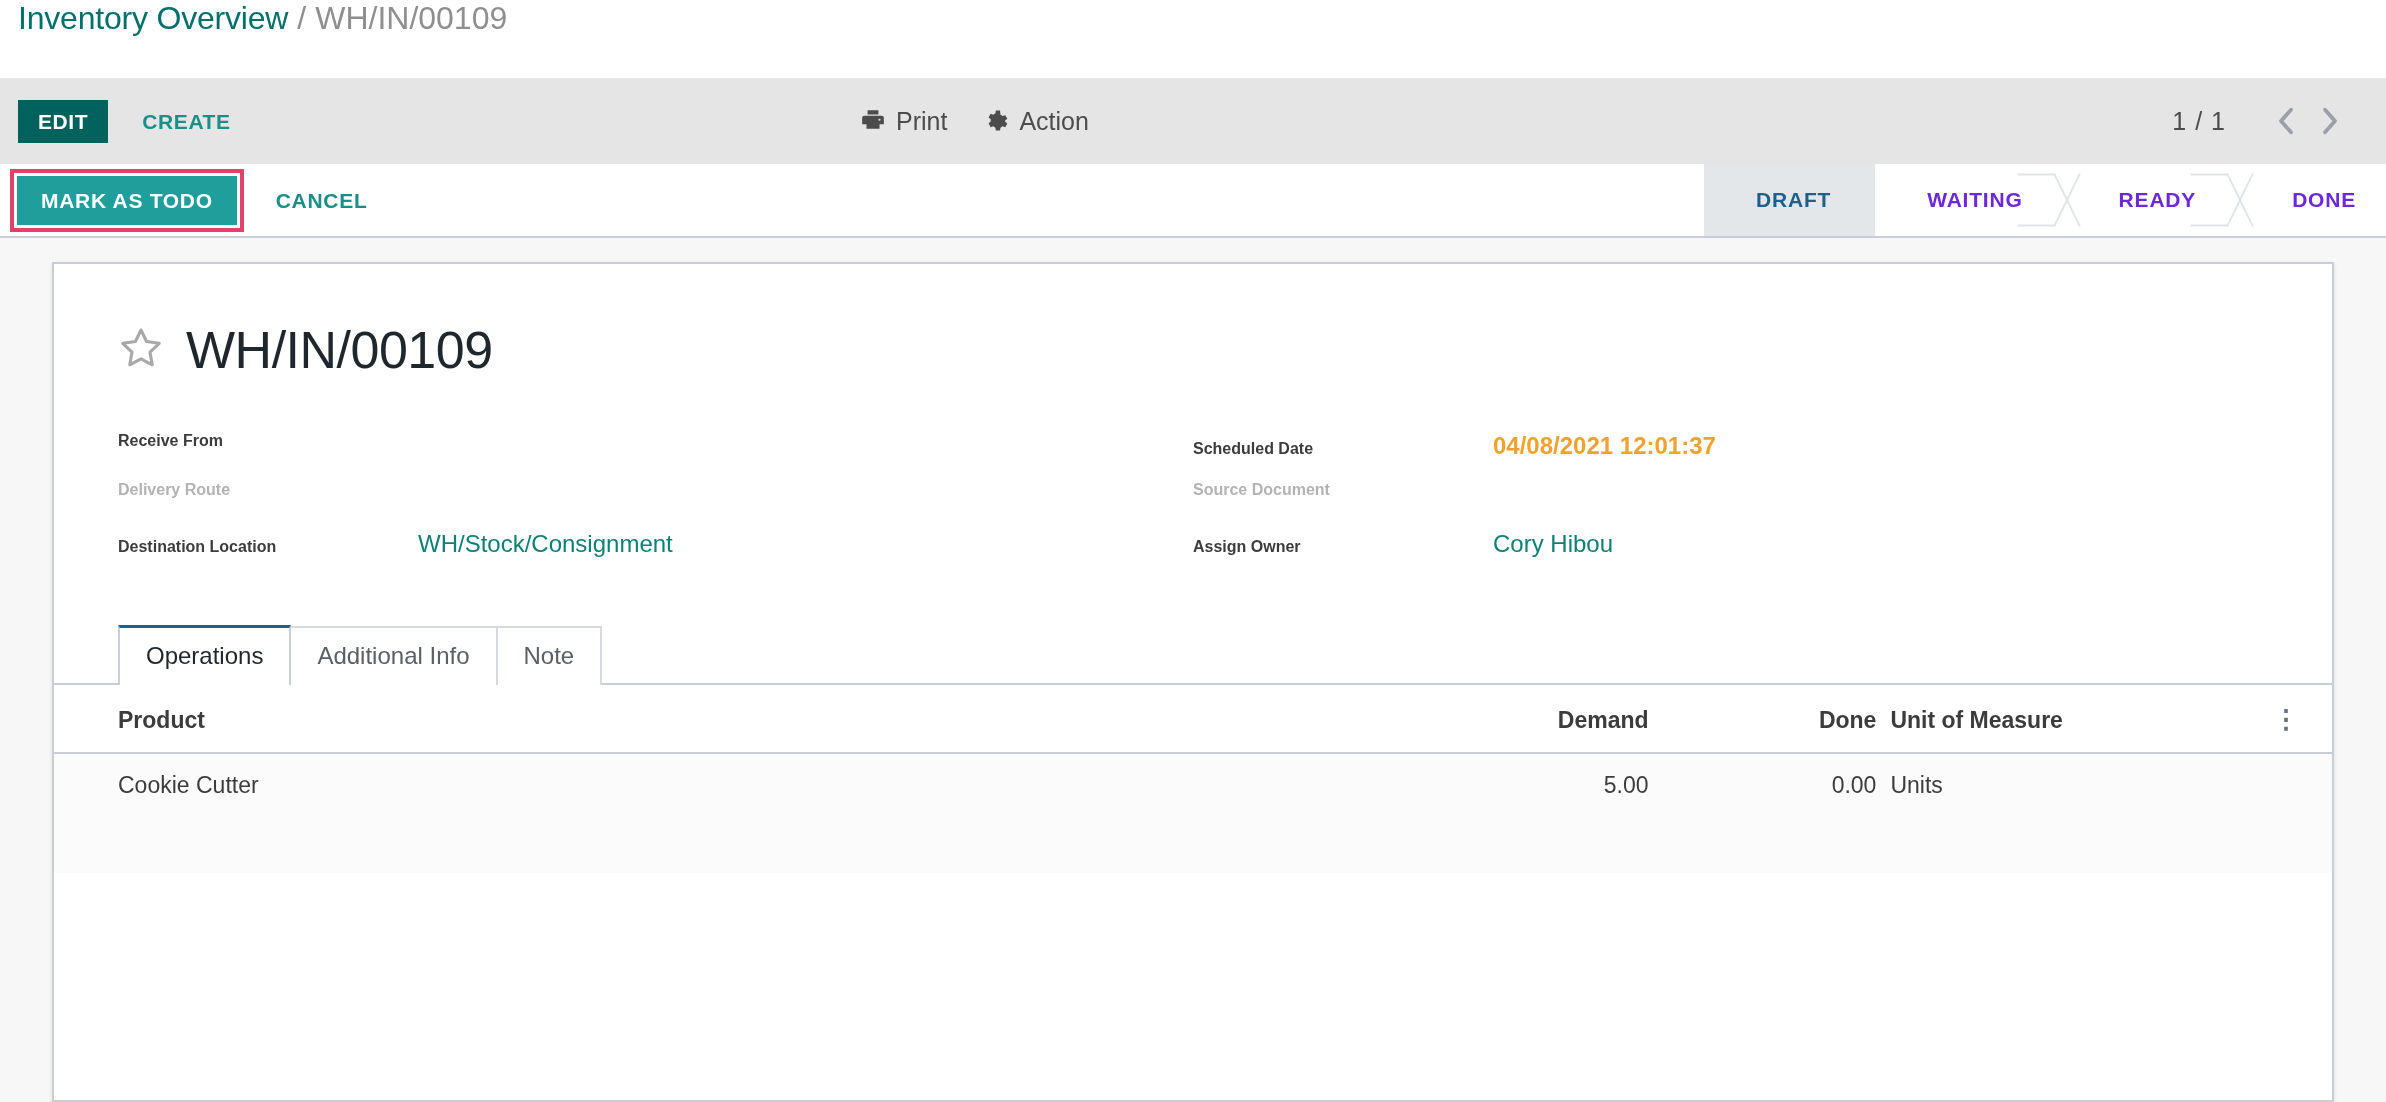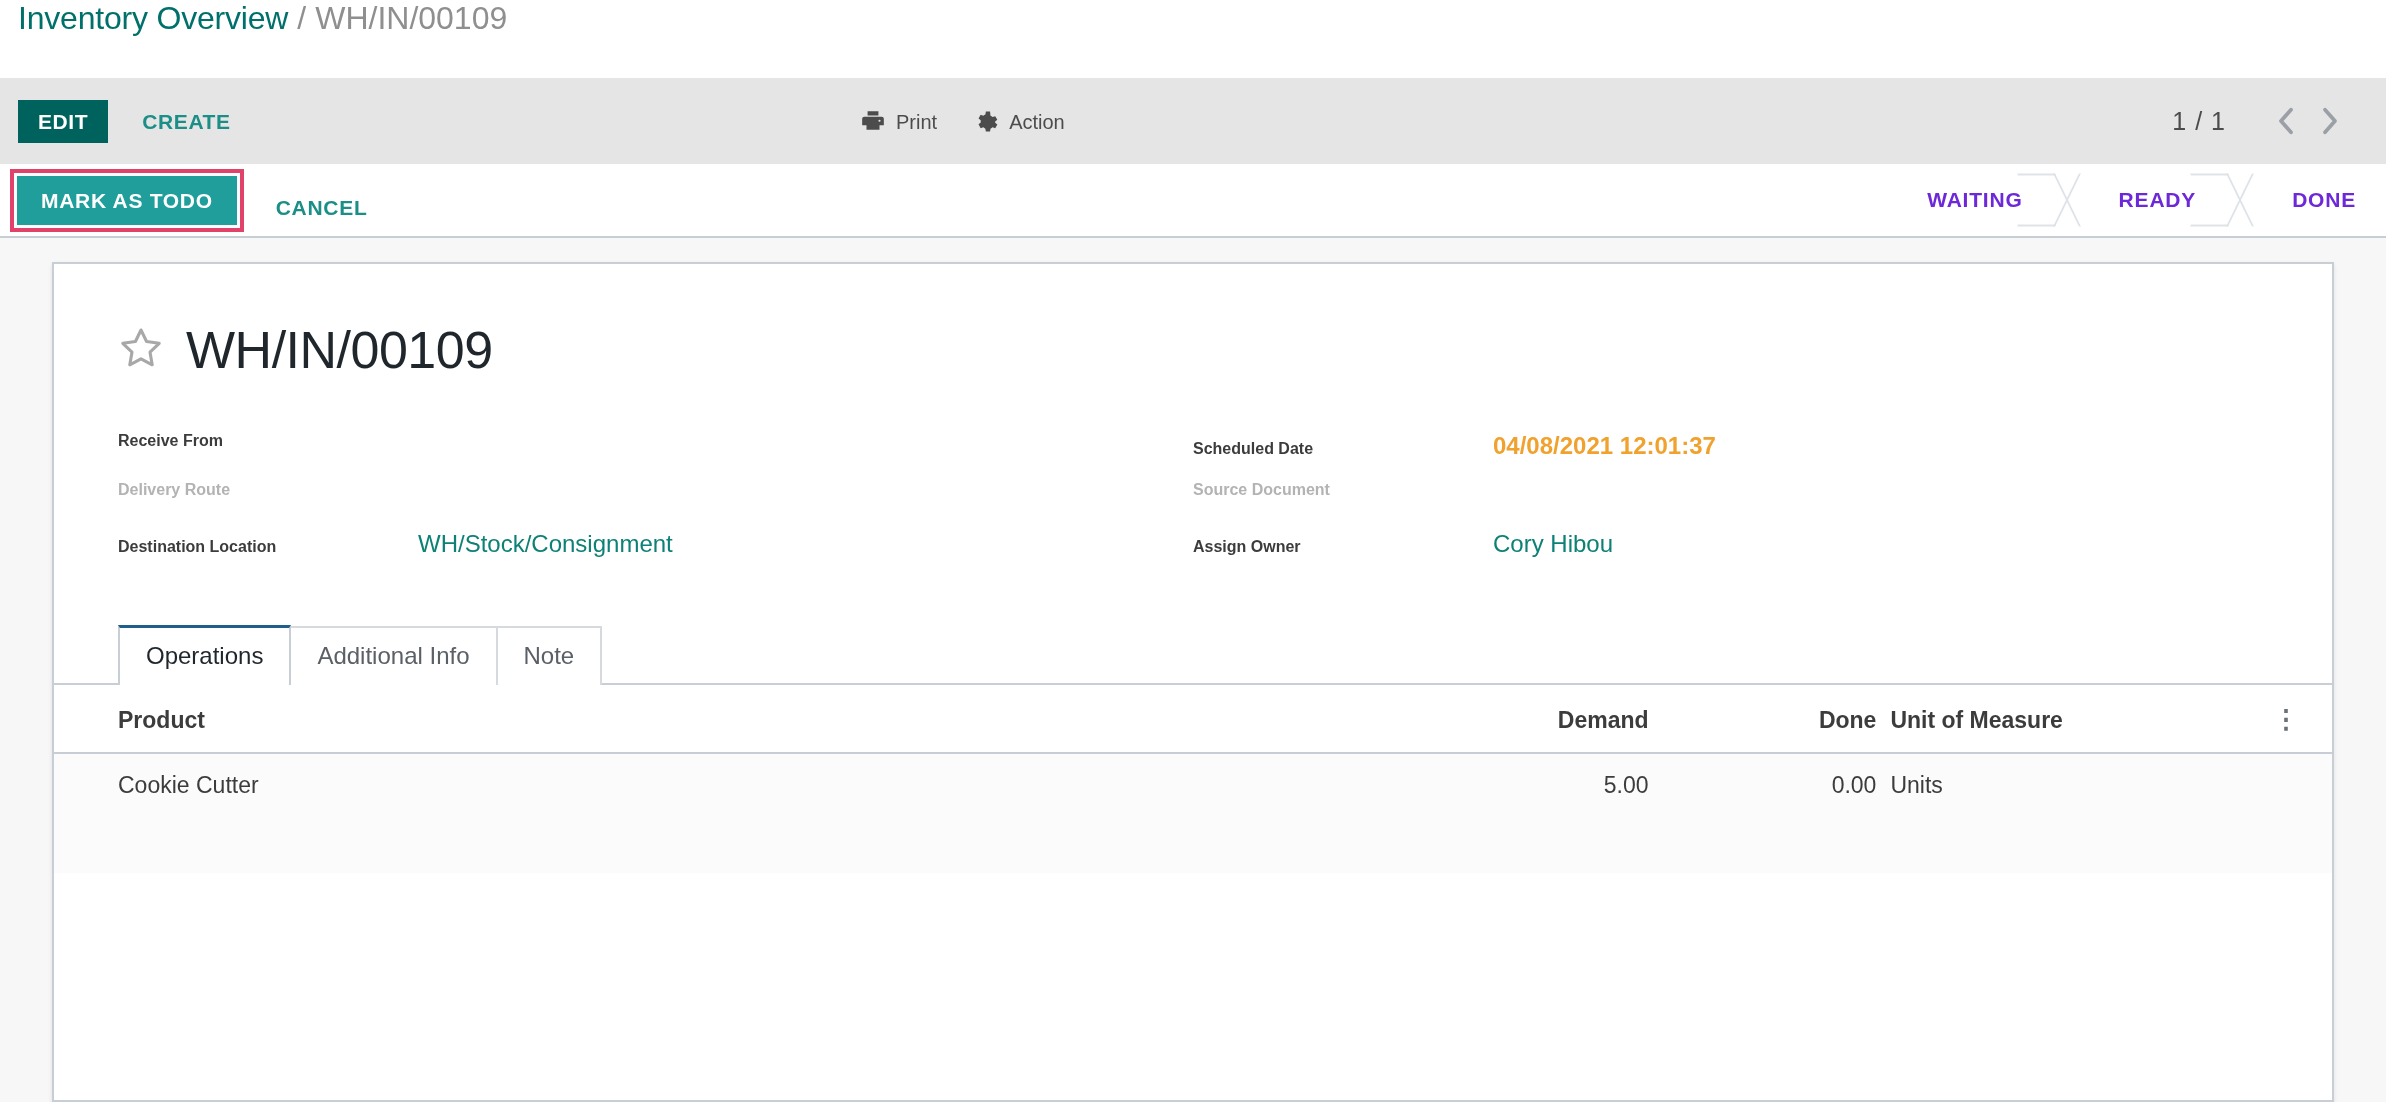--- a/index.html
+++ b/index.html
@@ -68,24 +68,24 @@
   }
   .cp-mid {
     position: absolute;
     left: 860px;
     display: flex;
     align-items: center;
     gap: 36px;
   }
   .cp-mid-item {
     display: flex;
-    align-items: flex-end;
+    align-items: flex-start;
     gap: 10px;
     color: #4c4c4c;
-    font-size: 20px;
+    font-size: 25px;
     cursor: pointer;
   }
   .cp-mid-item svg { display: block; }
 
   .pager {
     position: absolute;
     right: 34px;
     display: flex;
     align-items: center;
   }
@@ -106,21 +106,21 @@
     height: 74px;
     display: flex;
     align-items: center;
     justify-content: space-between;
     background: #ffffff;
     border-bottom: 2px solid #c8ced5;
     position: relative;
   }
   .sb-buttons {
     display: flex;
-    align-items: flex-end;
+    align-items: center;
     padding-left: 10px;
   }
   .highlight-box {
     border: 4px solid #e04269;
     padding: 3px;
     display: inline-block;
     line-height: 0;
   }
   .btn-todo {
     background: #1f9e9b;
@@ -378,20 +378,21 @@
 </div>
 
 <div class="statusbar-row">
   <div class="sb-buttons">
     <span class="highlight-box">
       <button class="btn-todo">MARK AS TODO</button>
     </span>
     <button class="btn-cancel">CANCEL</button>
   </div>
   <div class="statuses">
+    <div class="status-item active">DRAFT</div>
     <div class="status-item">WAITING</div>
     <div class="status-item">READY</div>
     <div class="status-item">DONE</div>
   </div>
 </div>
 
 <div class="page-body">
   <div class="sheet">
 
     <div class="record-title">

